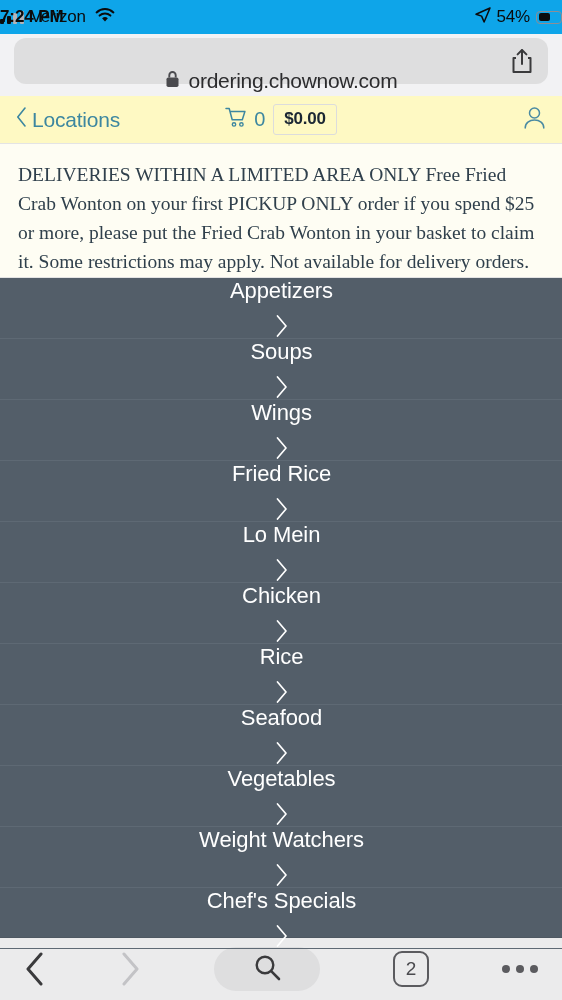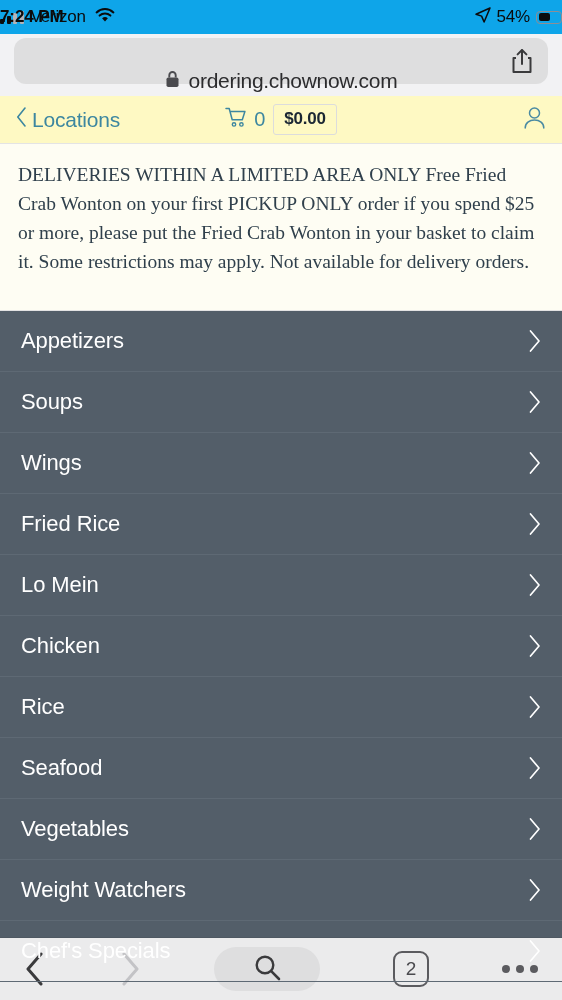--- a/index.html
+++ b/index.html
@@ -83,39 +83,39 @@
   .price-box{
     border:1px solid #dcdcdc; border-radius:3px;
     padding:4px 10px 5px 10px;
     font-size:17px; font-weight:bold; color:#1b2733; letter-spacing:-0.2px;
   }
   .account-btn{ margin-left:auto; display:flex; align-items:center; z-index:2; }
 
   
   .promo{
     background:#fefdf3;
-    padding:16px 18px 34px 18px;
+    padding:16px 18px 1px 18px;
     border-bottom:1px solid #e3e3e3;
   }
   .promo-text{
     font-family:"Liberation Serif", serif;
     font-size:19.5px; line-height:29px; color:#30404c;
   }
 
   
   .cat-list{
     background:#535e69;
     position:relative;
   }
   .cat-row{
     height:61px;
     display:flex; align-items:center; justify-content:space-between;
     padding:0 20px 0 21px;
     border-bottom:1px solid #5e6974;
-    position:relative; z-index:2;
+    position:relative; z-index:2;flex-direction:column;
   }
   .cat-label{
     color:#ffffff; font-size:22px; letter-spacing:-0.1px;
     font-weight:300;
   }
   .chev-right{ display:flex; align-items:center; }
 
   
   .bottom-bar{
     position:absolute; left:0; bottom:0; width:562px; height:62px;

